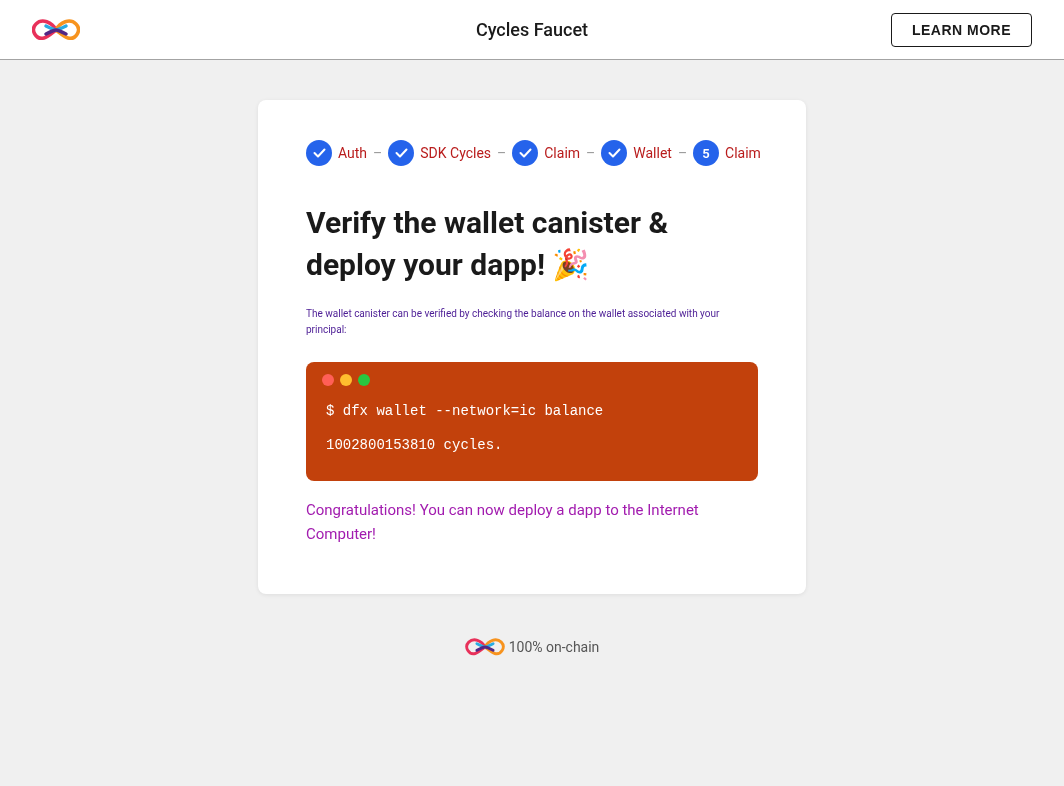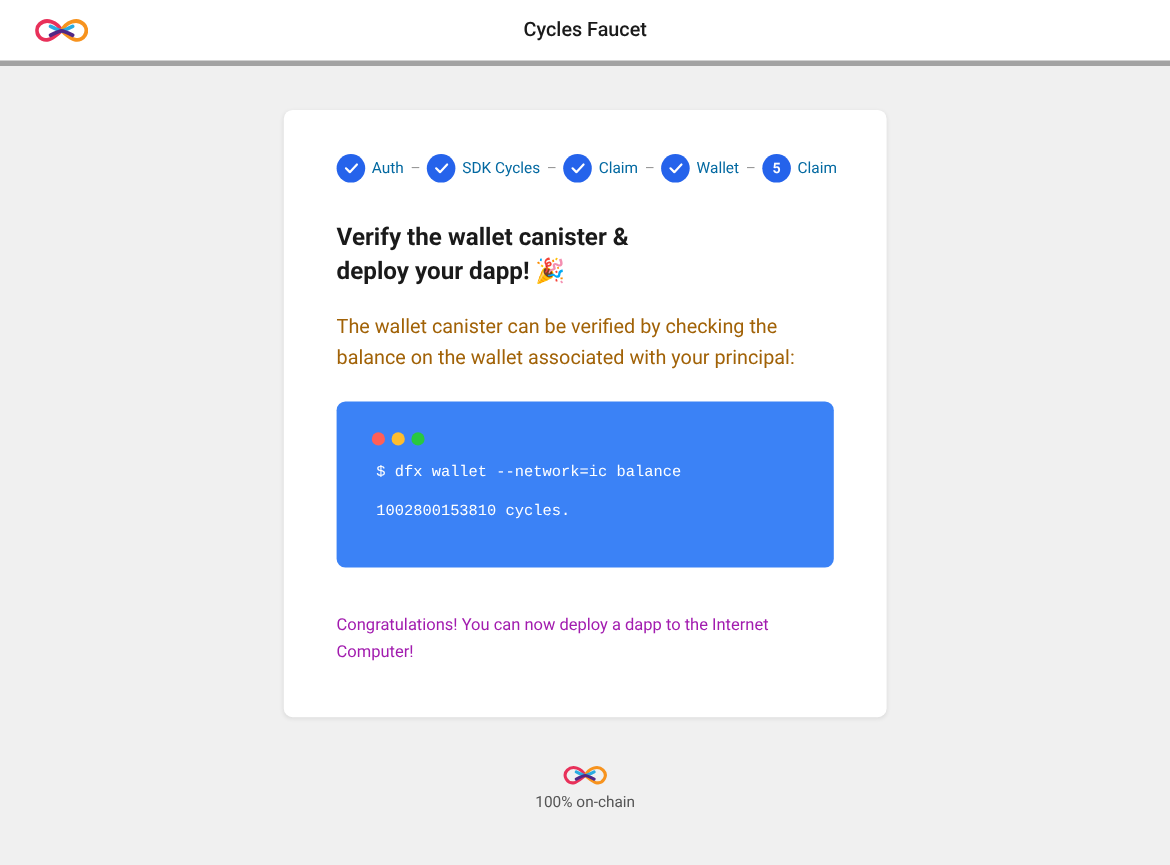--- a/index.html
+++ b/index.html
@@ -15,21 +15,21 @@
       width: 1064px;
     }
 
     
     .header {
       display: flex;
       align-items: center;
       justify-content: space-between;
       padding: 12px 32px;
       background: #fff;
-      border-bottom: 5px solid #a3a3a3;
+      border-bottom: 1px solid #a3a3a3;
       height: 60px;
     }
 
     .logo-container {
       display: flex;
       align-items: center;
     }
 
     .logo-svg {
       width: 48px;
@@ -111,53 +111,53 @@
       align-items: center;
       justify-content: center;
       color: white;
       font-size: 13px;
       font-weight: 600;
       flex-shrink: 0;
     }
 
     .step-label {
       font-size: 14px;
-      color: #0369a1;
+      color: #b91c1c;
       white-space: nowrap;
     }
 
     .step-separator {
       color: #999;
       font-size: 14px;
       margin: 0 6px;
     }
 
     
     .card-title {
-      font-size: 22px;
+      font-size: 30px;
       font-weight: 700;
       color: #1a1a1a;
       margin-bottom: 20px;
       line-height: 1.4;
     }
 
     .card-description {
-      font-size: 18px;
-      color: #a16207;
+      font-size: 10px;
+      color: #4c1d95;
       line-height: 1.6;
       margin-bottom: 24px;
     }
 
     
     .terminal {
-      background: #3b82f6;
+      background: #c2410c;
       border-radius: 8px;
-      padding: 16px;
+      padding: 0;
       overflow: hidden;
-      margin-bottom: 40px;
+      margin-bottom: 17px;
     }
 
     .terminal-dots {
       display: flex;
       align-items: center;
       gap: 6px;
       padding: 12px 16px 10px;
     }
 
     .dot {
@@ -190,21 +190,21 @@
     
     .congratulations {
       font-size: 15px;
       color: #a21caf;
       line-height: 1.6;
     }
 
     
     .footer {
       display: flex;
-      flex-direction: column;
+      flex-direction: row;
       align-items: center;
       margin-top: 40px;
       gap: 4px;
     }
 
     .footer-logo {
       width: 40px;
       height: 26px;
     }
 
@@ -221,20 +221,21 @@
 <header class="header">
   <div class="logo-container">
     <svg class="logo-svg" viewBox="0 0 48 32" xmlns="http://www.w3.org/2000/svg">
       <path d="M24 16 C20 8, 10 4, 4 10 C-2 16, 4 26, 12 24 C16 23, 20 19, 24 16 Z" fill="none" stroke="#e8315a" stroke-width="3.5" stroke-linecap="round"></path>
       <path d="M24 16 C28 8, 38 4, 44 10 C50 16, 44 26, 36 24 C32 23, 28 19, 24 16 Z" fill="none" stroke="#f7931e" stroke-width="3.5" stroke-linecap="round"></path>
       <path d="M14 12 C18 14, 22 16, 24 16 C26 16, 30 14, 34 12" fill="none" stroke="#29abe2" stroke-width="3.5" stroke-linecap="round"></path>
       <path d="M14 20 C18 18, 22 16, 24 16 C26 16, 30 18, 34 20" fill="none" stroke="#522785" stroke-width="3.5" stroke-linecap="round"></path>
     </svg>
   </div>
   <div class="header-title">Cycles Faucet</div>
+  <button class="learn-more-btn">LEARN MORE</button>
 </header>
 
 <main class="main-content">
 
   <div class="card">
 
     <div class="steps">
 
       <div class="step">
         <div class="step-circle-check">

